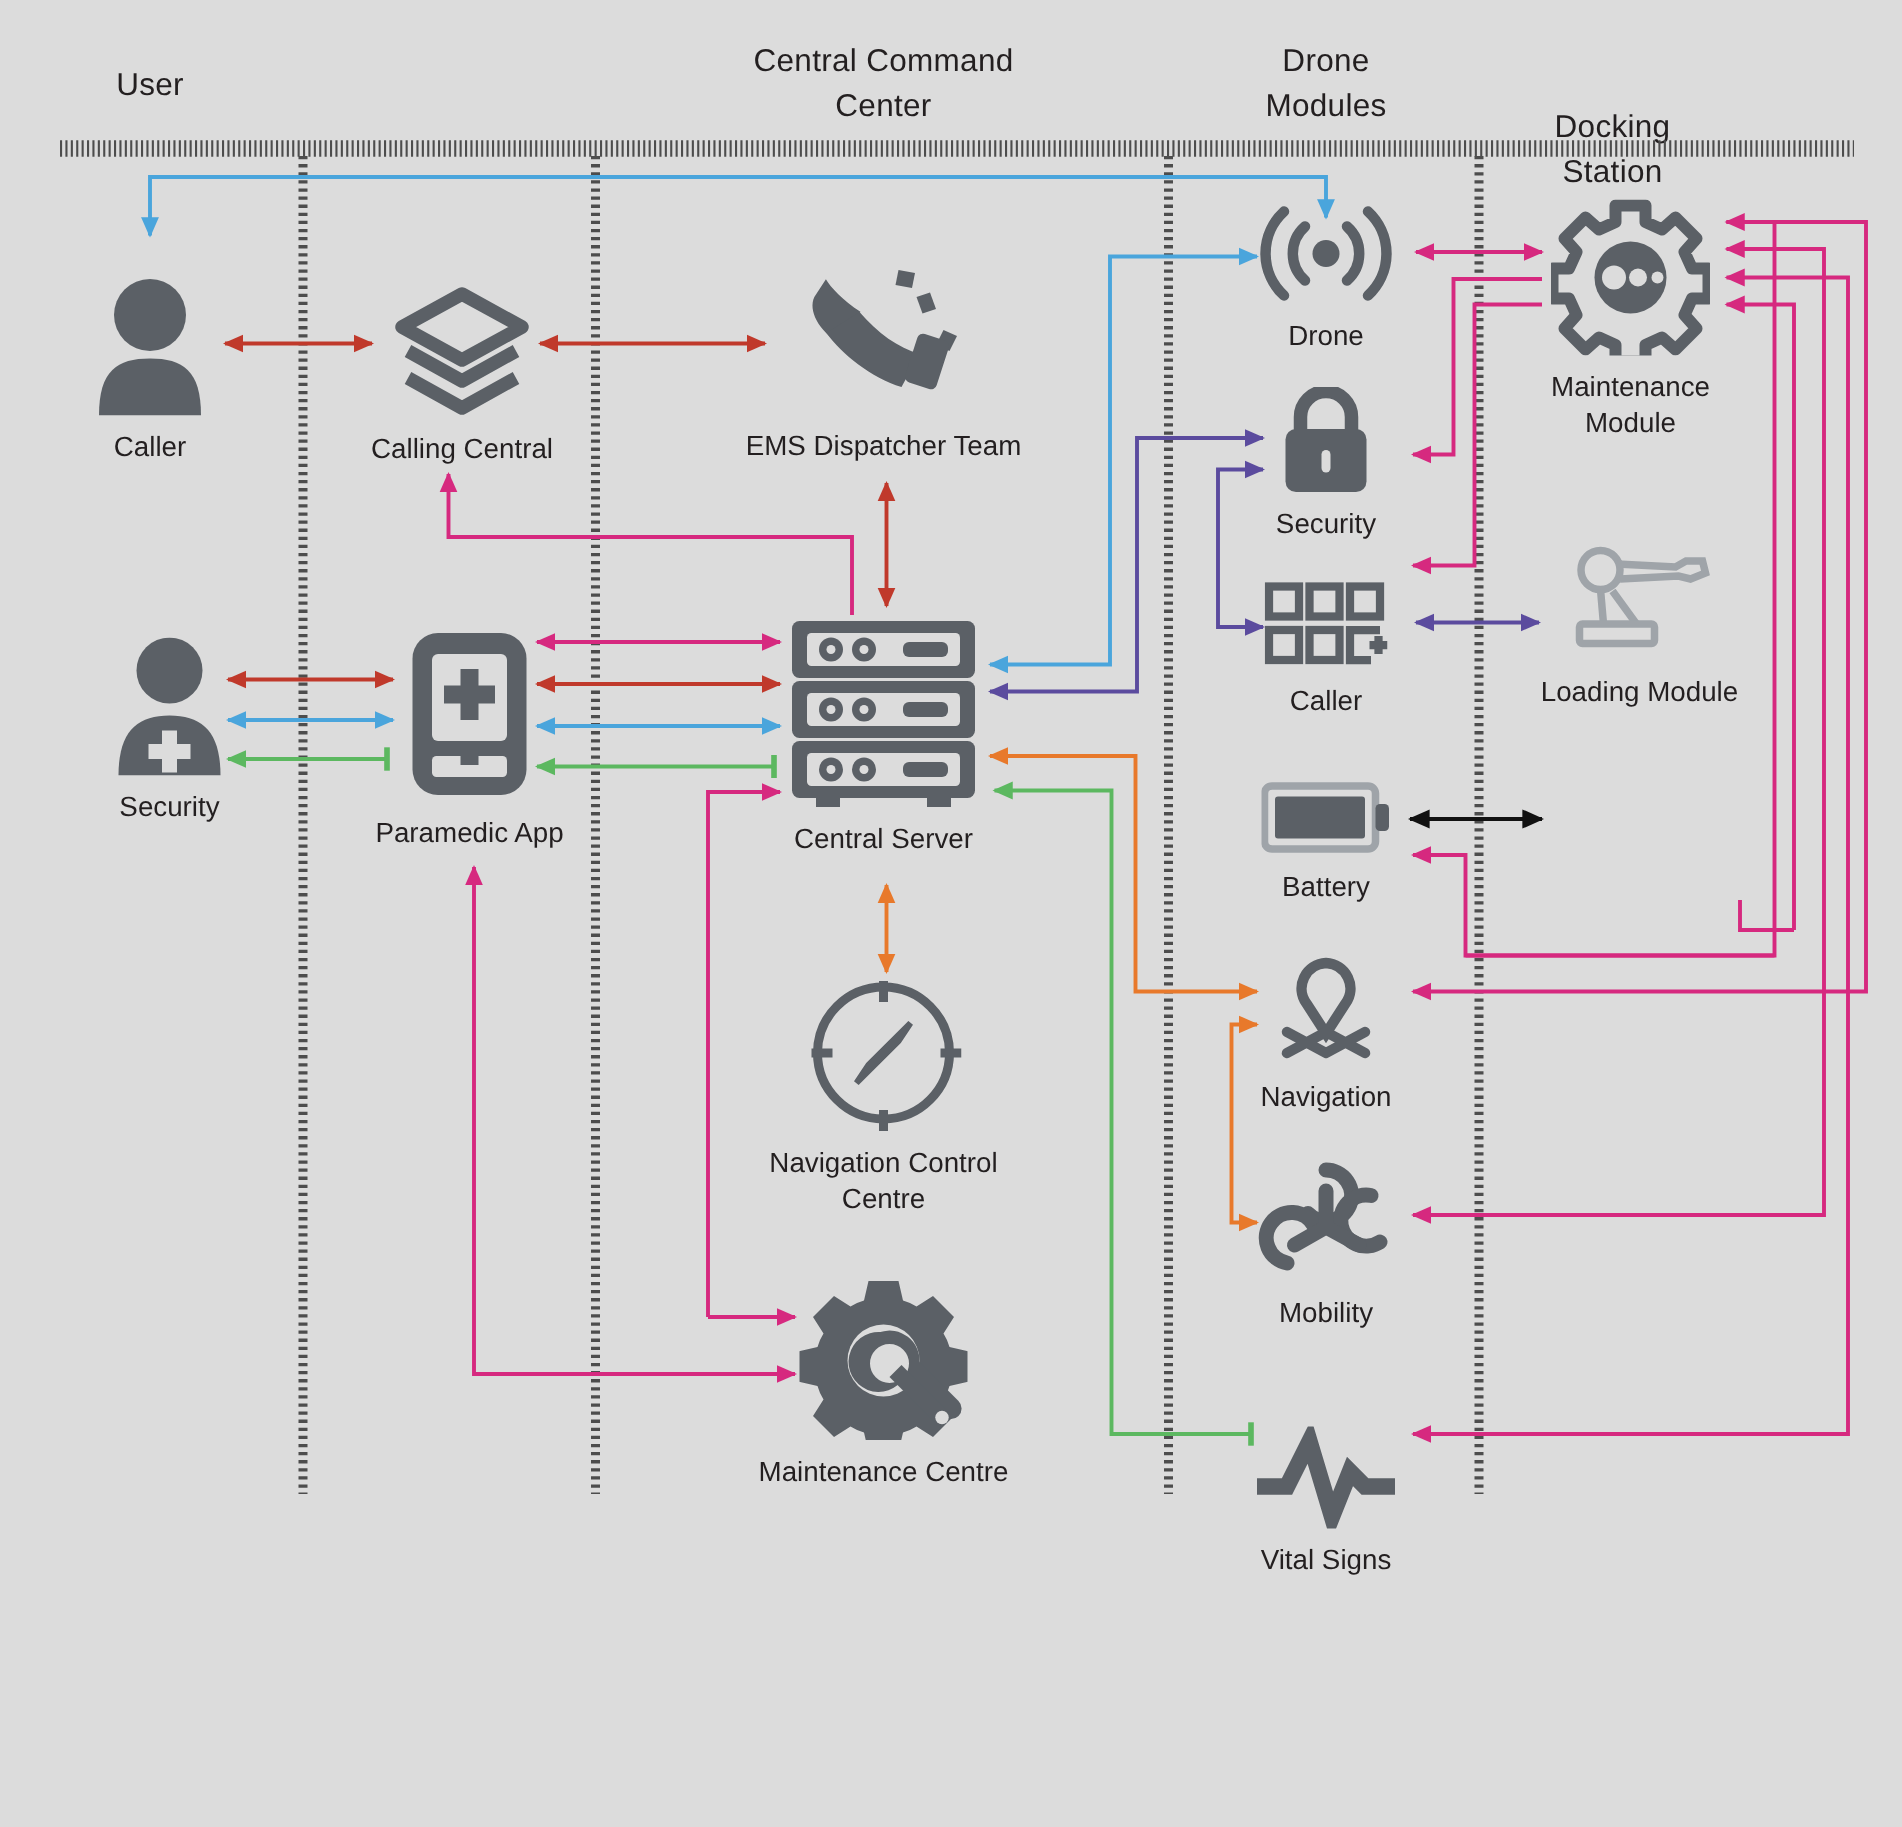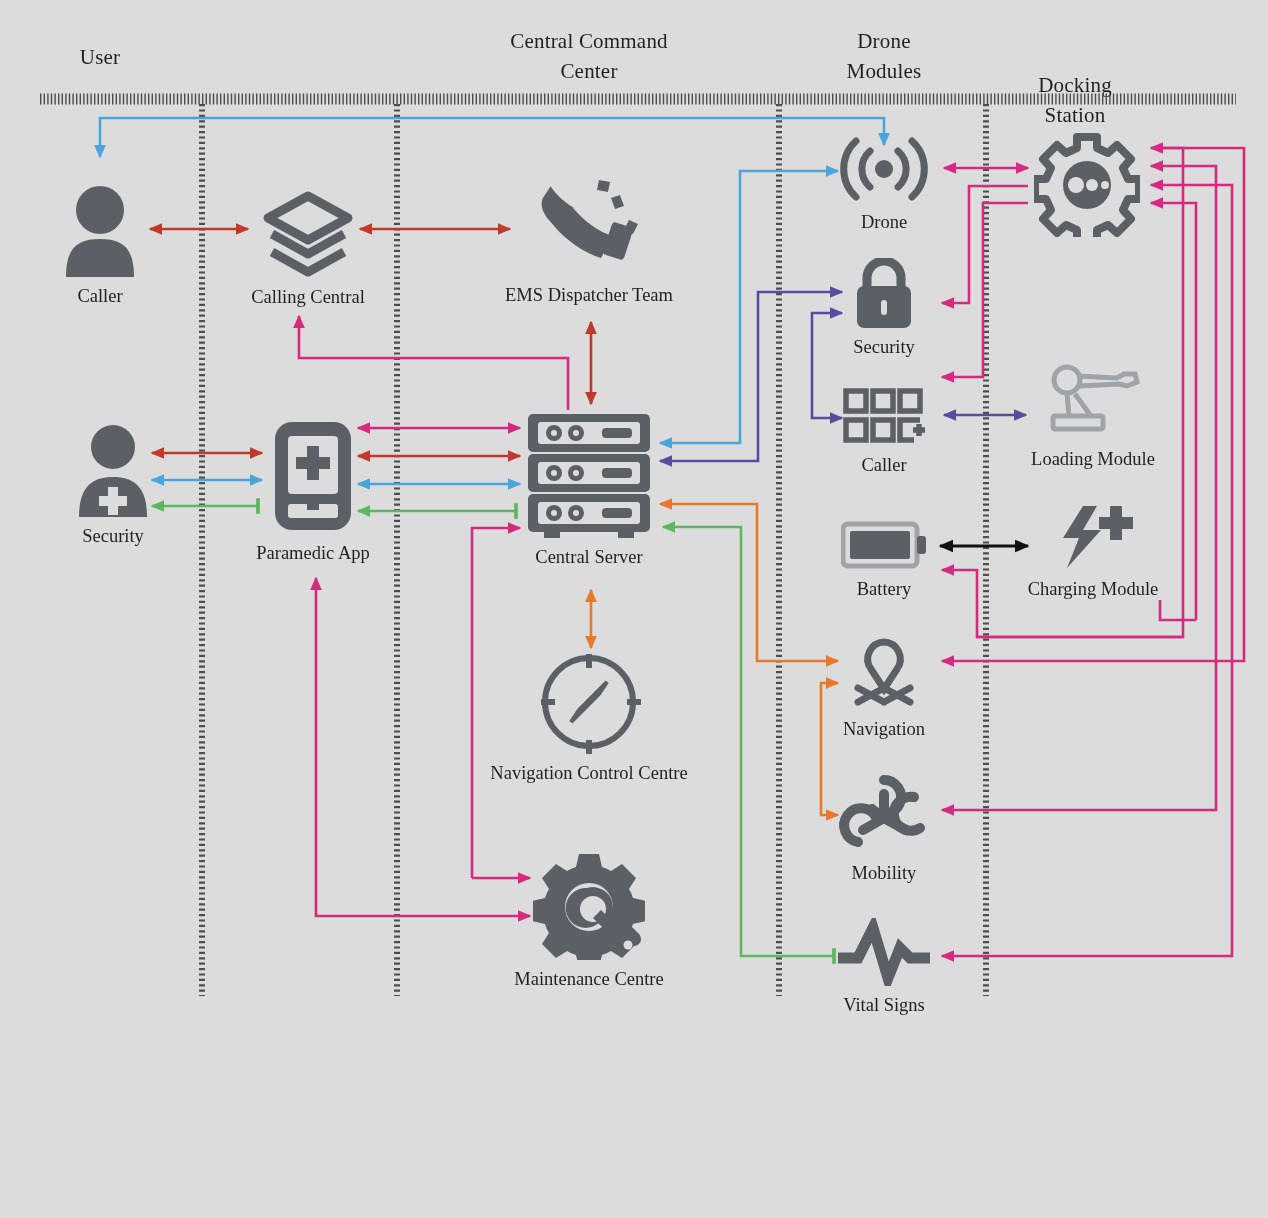--- a/index.html
+++ b/index.html
@@ -2,21 +2,21 @@
 <html><head>
 <meta charset="utf-8">
 <style>
   html,body{margin:0;padding:0;}
   body{
     width:1268px;height:1218px;
     background:#dcdcdc;
     font-family:"Liberation Sans", sans-serif;
     overflow:hidden;
   }
-  #stage{position:relative;width:1036px;height:1218px;font-family:Liberation Serif, serif;}
+  #stage{position:relative;width:1036px;height:1218px;}
   svg#canvas{position:absolute;left:0;top:0;width:1268px;height:1218px;}
   .lane-title{
     position:absolute;text-align:center;
     font-size:21px;color:#231f20;line-height:1.45;
     letter-spacing:.2px;
   }
   .node{position:absolute;text-align:center;}
   .node .glyph{display:block;margin:0 auto;}
   .node .cap{
     display:block;font-size:18.5px;color:#231f20;
@@ -430,21 +430,21 @@
         <path d="M48,8 a17,17 0 1 1 -12,29"></path>
         <path d="M84,56 a17,17 0 1 1 -6,-31"></path>
         <path d="M22,70 a17,17 0 1 1 18,-25"></path>
         <path d="M48,22 L48,46 M48,46 L27,58 M48,46 L70,58"></path>
       </g>
         </svg>
     </span>
     <span class="cap">Mobility</span>
   </div>
 
-  <div class="node" style="left:814px;top:918px;width:140px;">
+  <div class="node" style="left:814px;top:951px;width:140px;">
     <span class="glyph">
       <svg width="96" height="68" viewBox="0 0 96 68">
           <g fill="none" stroke="#5b6066" stroke-width="11" stroke-linejoin="miter">
         <path d="M2,40 h20 L37,10 L52,60 L64,30 L74,40 h20"></path>
       </g>
         </svg>
     </span>
     <span class="cap">Vital Signs</span>
   </div>
 
@@ -455,41 +455,31 @@
         <path d="M43,4 h20 v11 l11,5 l9,-8 l14,14 l-8,9 l5,11 h11 v20 h-11 l-5,11 l8,9 l-14,14 l-9,-8 l-11,5 v11 h-20 v-11 l-11,-5 l-9,8 l-14,-14 l8,-9 l-5,-11 h-11 v-20 h11 l5,-11 l-8,-9 l14,-14 l9,8 l11,-5 z"></path>
       </g>
       <circle cx="53" cy="52" r="24" fill="#5b6066"></circle>
       <g fill="#dcdcdc">
         <circle cx="42" cy="52" r="8"></circle>
             <circle cx="58" cy="52" r="6"></circle>
             <circle cx="71" cy="52" r="4"></circle>
       </g>
       </svg>
     </span>
+    <span class="cap wrap" style="line-height:1.28;">Maintenance Module</span>
   </div>
 
   <div class="node" style="left:1008px;top:364px;width:170px;">
     <span class="glyph">
       <svg width="96" height="76" viewBox="0 0 96 76">
           <g fill="none" stroke="#9fa4a9" stroke-width="5">
         <circle cx="22" cy="16" r="13"></circle>
         <path d="M33,12 L72,14 L79,10 L90,10 L92,18 L82,22 L74,20 L35,22"></path>
         <path d="M22,29 L24,52 M30,30 L46,52"></path>
         <rect x="8" y="52" width="50" height="13" rx="2"></rect>
       </g>
         </svg>
     </span>
     <span class="cap">Loading Module</span>
   </div>
 
-  <div class="node" style="left:1008px;top:504px;width:170px;">
-    <span class="glyph">
-      <svg width="80" height="66" viewBox="0 0 80 66">
-          <g fill="#5b6066">
-        <path d="M30,2 L10,34 h16 L14,64 L48,26 H30 L44,2 Z"></path>
-        <path d="M57,2 h12 v11 h11 v12 h-11 v11 h-12 v-11 h-11 v-12 h11 z"></path>
-      </g>
-        </svg>
-    </span>
-    <span class="cap">Charging Module</span>
-  </div>
 
 </div>
 
 </body></html>

